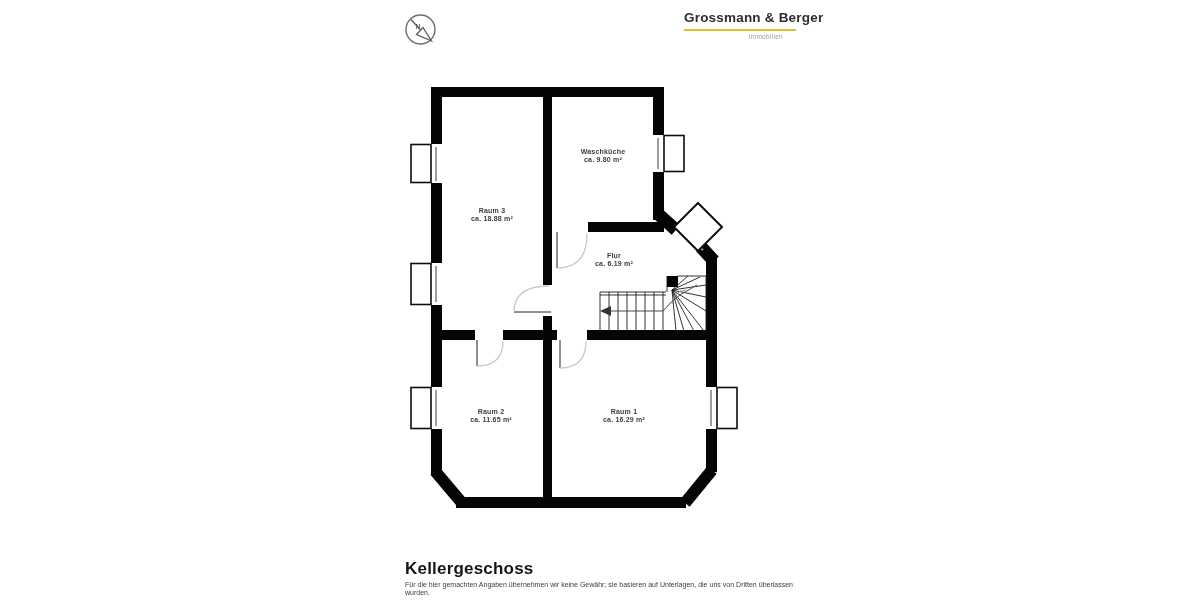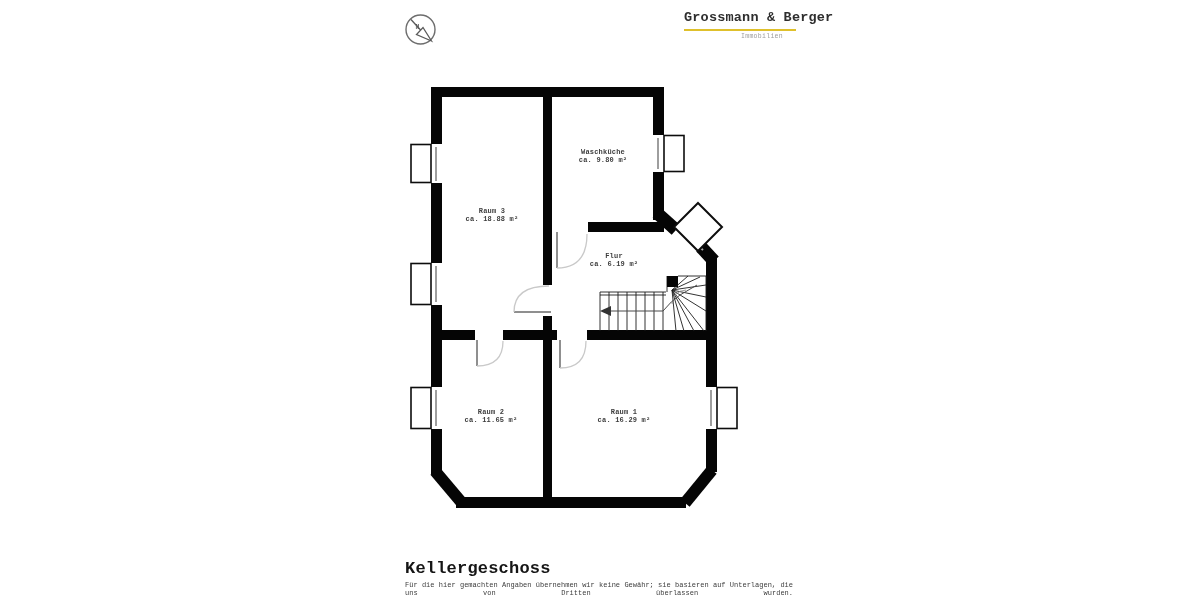--- a/index.html
+++ b/index.html
@@ -1,21 +1,21 @@
 <!DOCTYPE html>
 <html><head>
 <meta charset="utf-8">
 <style>
   html,body{margin:0;padding:0;background:#fff;}
   .page{
     position:relative;
     width:1200px;height:600px;
     background:#ffffff;
     overflow:hidden;
-    font-family:Liberation Mono, monospace;
+    font-family:Liberation Sans, sans-serif;
   }
   .abs{position:absolute;}
   
   .logo{left:684px;top:11px;width:112px;}
   .logo-brand{
     font-size:13.5px;font-weight:bold;color:#2e2e2e;
     letter-spacing:.2px;white-space:nowrap;line-height:1.1;
   }
   .logo-underline{height:2px;margin-top:3px;width:112px;}
   .logo-sub{

